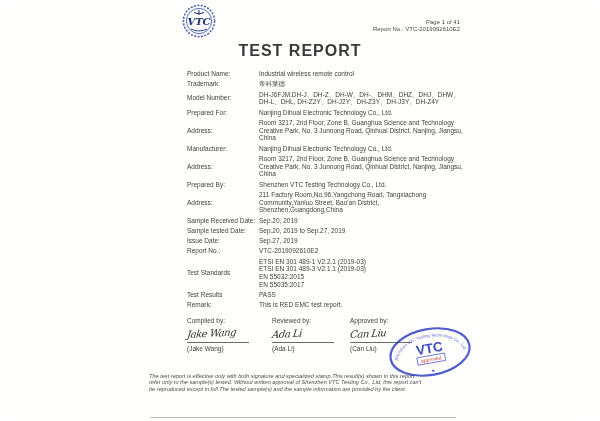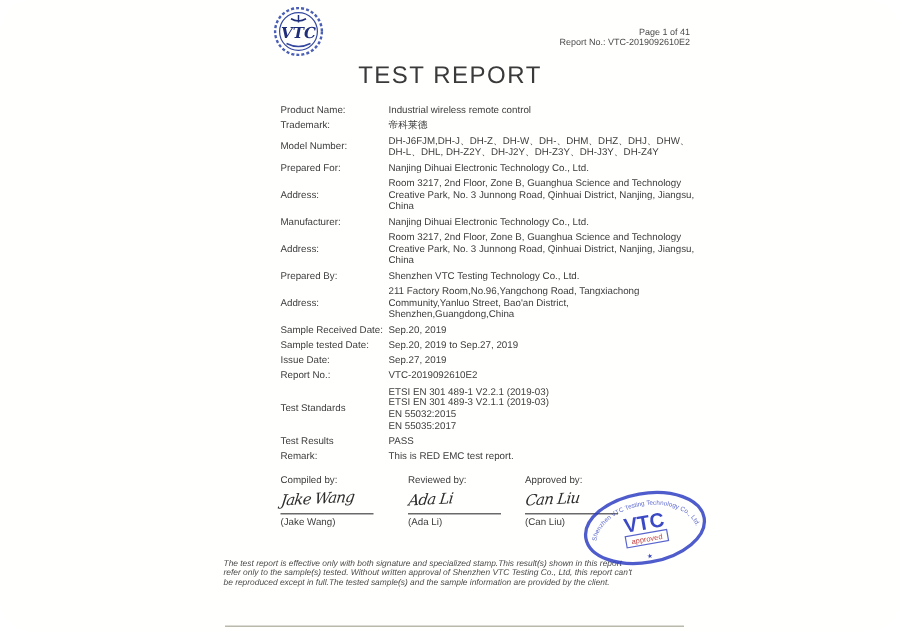--- a/index.html
+++ b/index.html
@@ -15,21 +15,21 @@
   
   .logo{position:absolute;left:182px;top:4px;width:34px;height:34px;}
   .page-info{
     position:absolute;right:140px;top:19px;text-align:right;
     font-size:6px;line-height:7px;color:#4a4a4a;
   }
 
   
   .title{
     position:absolute;left:0;top:42px;width:600px;text-align:center;
-    font-size:16px;font-weight:normal;letter-spacing:1px;color:#3a3a3a;
+    font-size:16px;font-weight:bold;letter-spacing:1px;color:#3a3a3a;
   }
 
   
   .info-table{position:absolute;left:187px;top:70px;width:277px;}
   .row{display:flex;margin-bottom:2.6px;}
   .row .lbl{
     width:72px;flex:none;font-size:6.5px;line-height:7.7px;color:#3d3d3d;
     display:flex;align-items:center;
   }
   .row .val{

